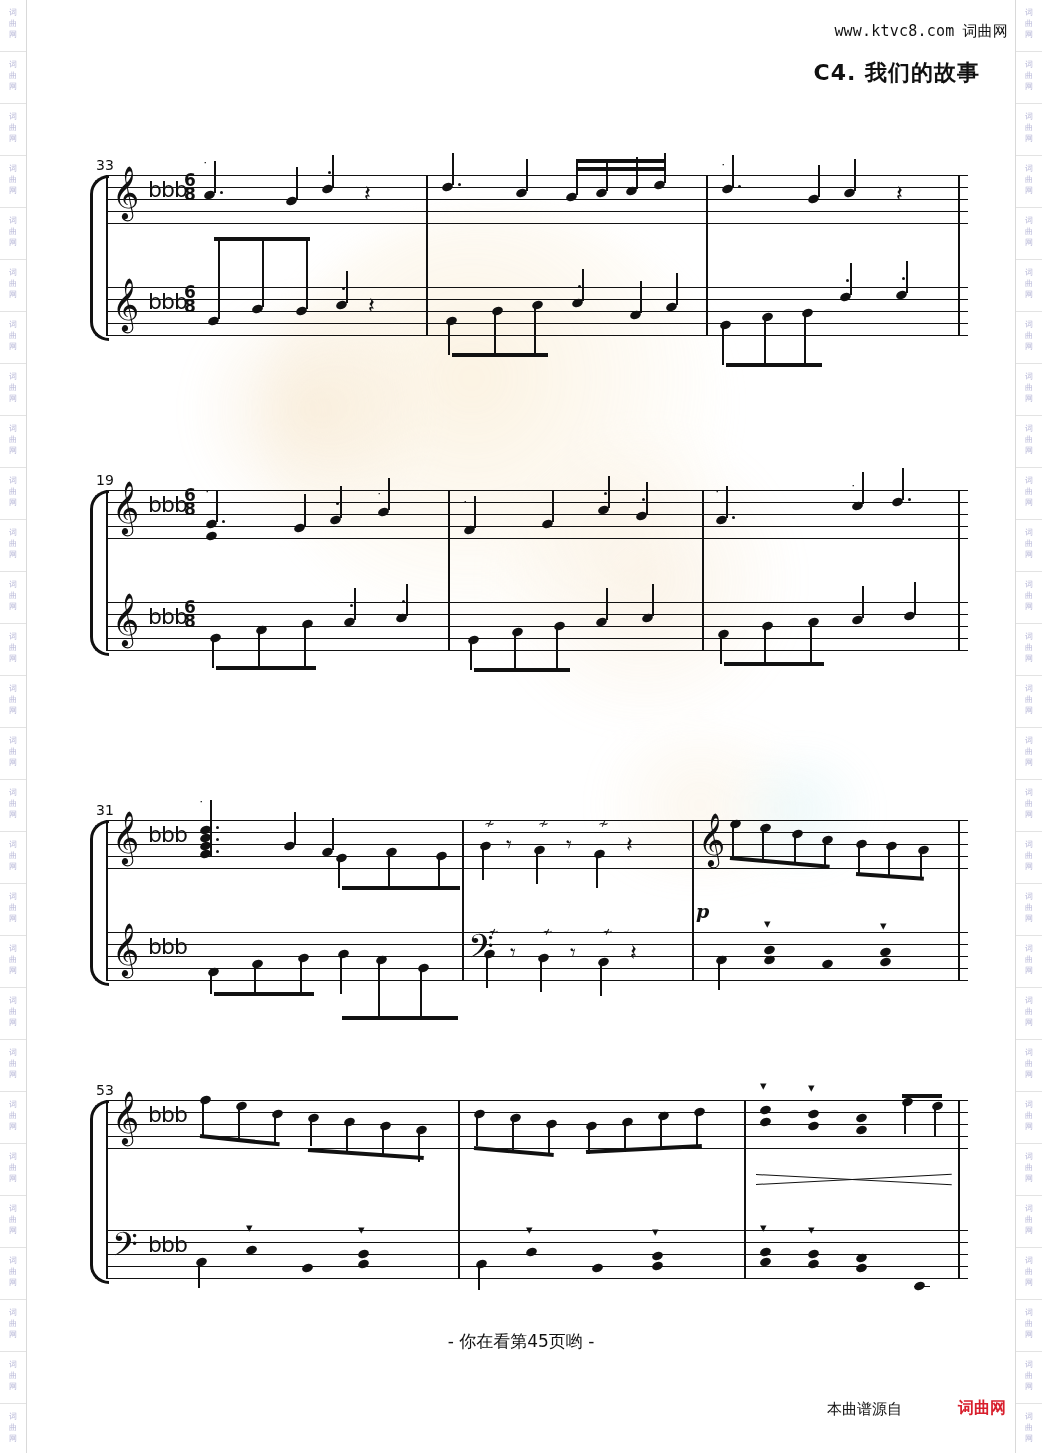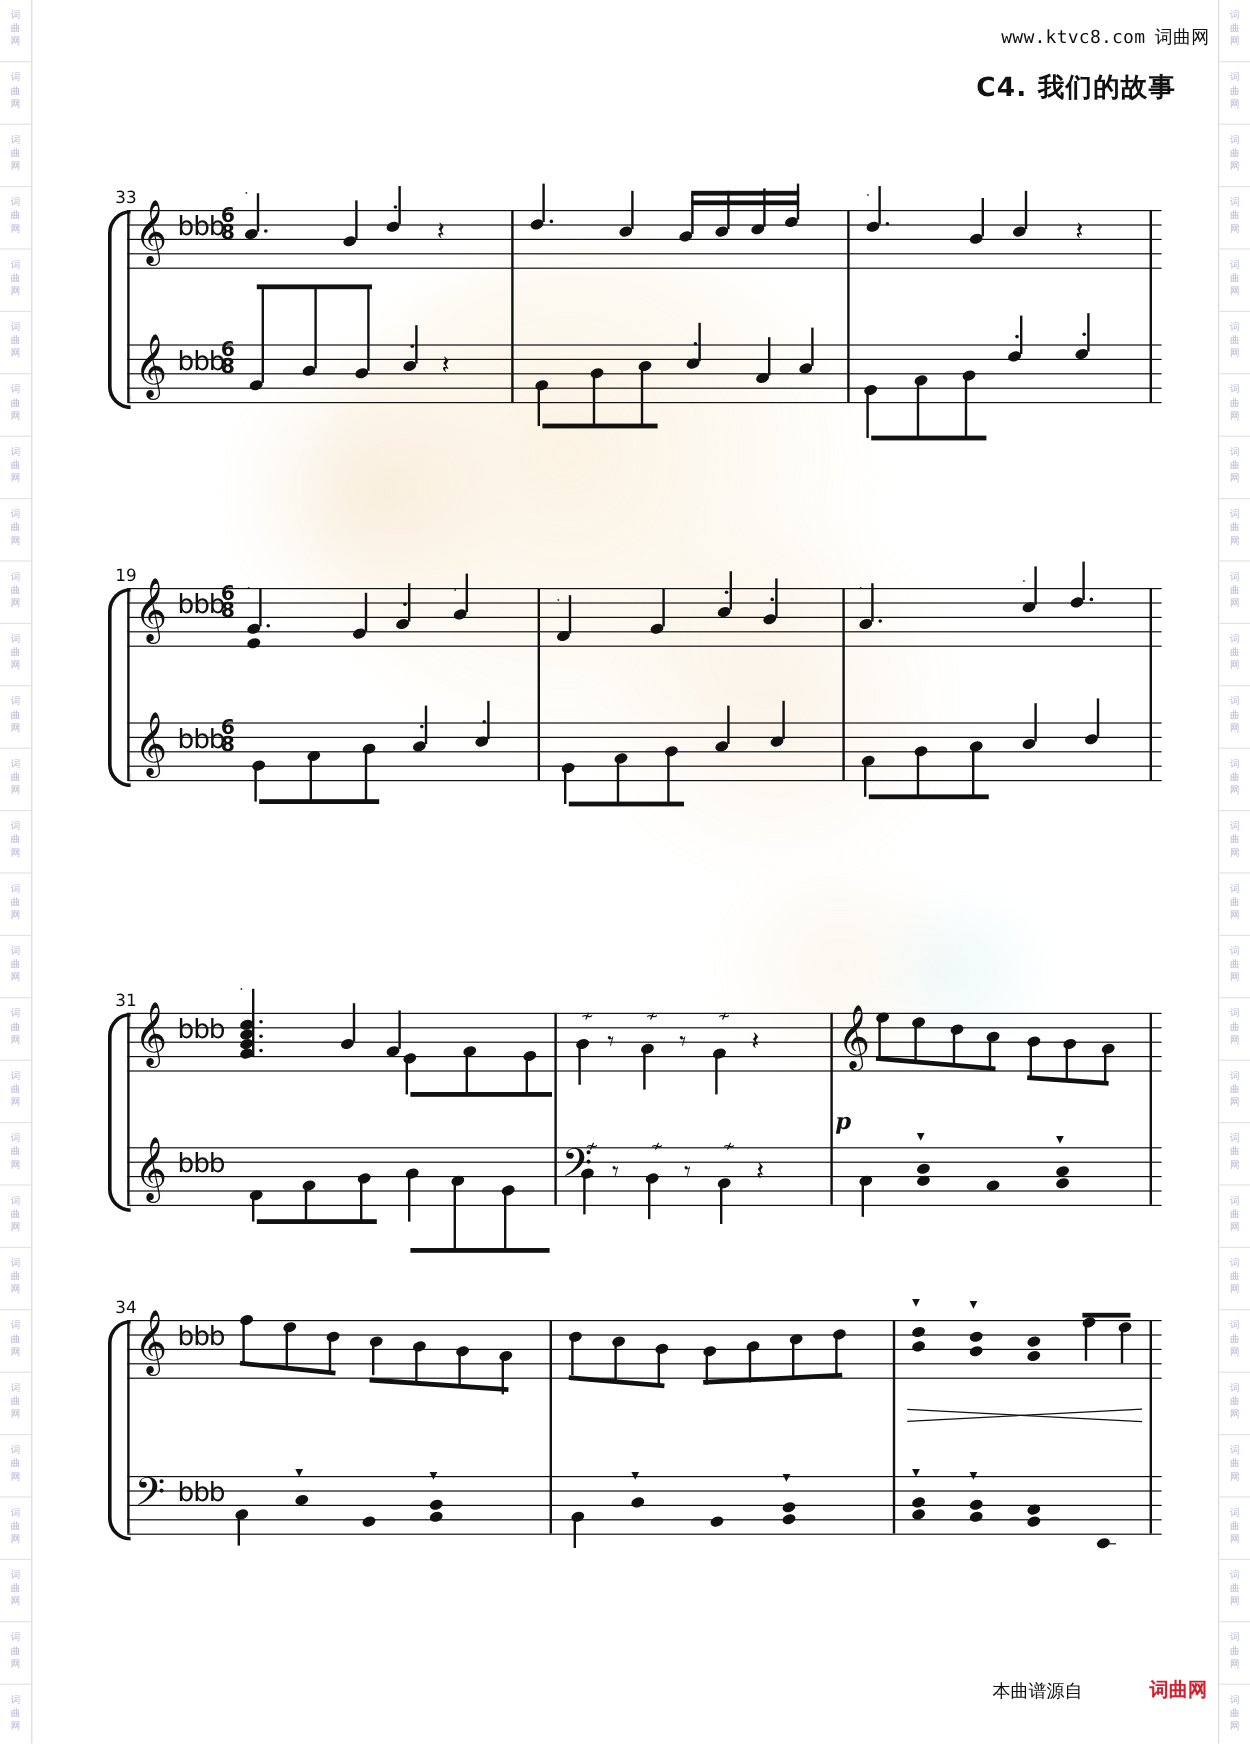--- a/index.html
+++ b/index.html
@@ -597,21 +597,21 @@
     <div class="nh" style="left:666px;top:132px;"></div>
       <div class="stem" style="left:668px;top:136px;height:38px;"></div>
     <div class="nh" style="left:712px;top:128px;"></div>
       <div class="stem" style="left:714px;top:132px;height:42px;"></div>
     <div class="nh" style="left:756px;top:126px;"></div>
       <div class="stem" style="left:766px;top:96px;height:32px;"></div>
     <div class="nh" style="left:808px;top:122px;"></div>
       <div class="stem" style="left:818px;top:92px;height:32px;"></div>
   </div>
 
-  <div class="system" style="top:844px;height:210px;">
+  <div class="system" style="top:820px;height:210px;">
     <div class="meas-num">31</div>
     <div class="brace" style="top:0;height:160px;"></div>
 
     <div class="staff" style="top:0;">
       <div class="ln"></div>
         <div class="ln"></div>
         <div class="ln"></div>
         <div class="ln"></div>
         <div class="ln"></div>
     </div>
@@ -720,21 +720,21 @@
     <div class="nh" style="left:668px;top:126px;"></div>
       <div class="nh" style="left:668px;top:136px;"></div>
     <div class="artic" style="left:668px;top:96px;">▾</div>
     <div class="nh" style="left:726px;top:140px;"></div>
     <div class="nh" style="left:784px;top:128px;"></div>
       <div class="nh" style="left:784px;top:138px;"></div>
     <div class="artic" style="left:784px;top:98px;">▾</div>
   </div>
 
   <div class="system" style="top:1100px;height:220px;">
-    <div class="meas-num">34</div>
+    <div class="meas-num">53</div>
     <div class="brace" style="top:0;height:178px;"></div>
 
     <div class="staff" style="top:0;">
       <div class="ln"></div>
         <div class="ln"></div>
         <div class="ln"></div>
         <div class="ln"></div>
         <div class="ln"></div>
     </div>
     <div class="staff" style="top:130px;">
@@ -828,16 +828,17 @@
     <div class="artic" style="left:664px;top:120px;">▾</div>
     <div class="nh" style="left:712px;top:150px;"></div>
       <div class="nh" style="left:712px;top:160px;"></div>
     <div class="artic" style="left:712px;top:122px;">▾</div>
     <div class="nh" style="left:760px;top:154px;"></div>
       <div class="nh" style="left:760px;top:164px;"></div>
     <div class="ledger" style="left:818px;top:186px;"></div>
     <div class="nh" style="left:818px;top:182px;"></div>
   </div>
 
+  <div class="footnote">- 你在看第45页哟 -</div>
   <div class="source">本曲谱源自</div>
   <div class="source-badge">词曲网</div>
 
 </div>
 
 </body></html>

